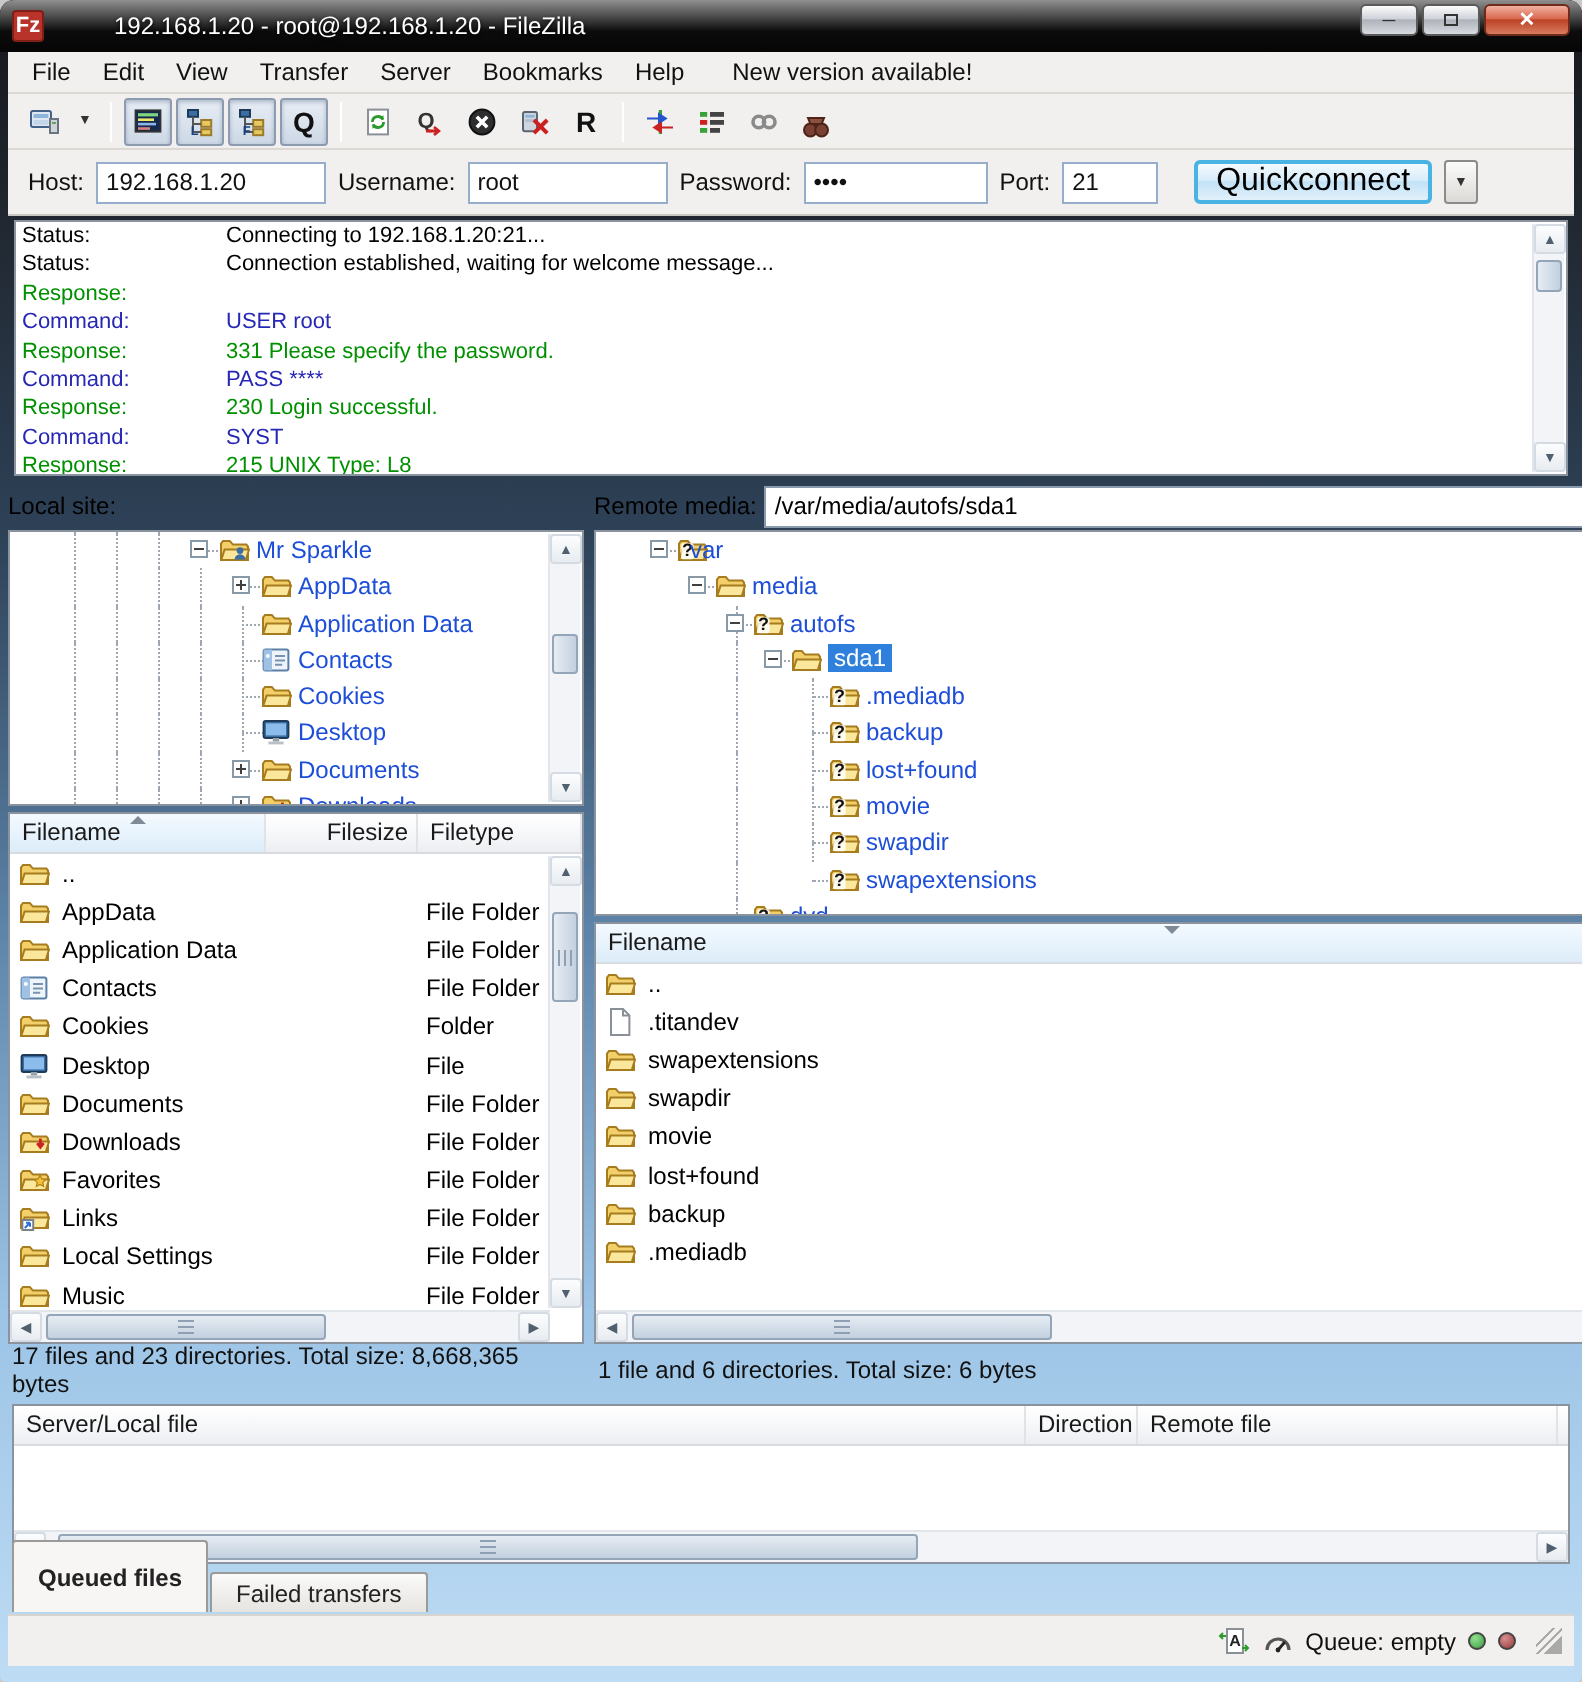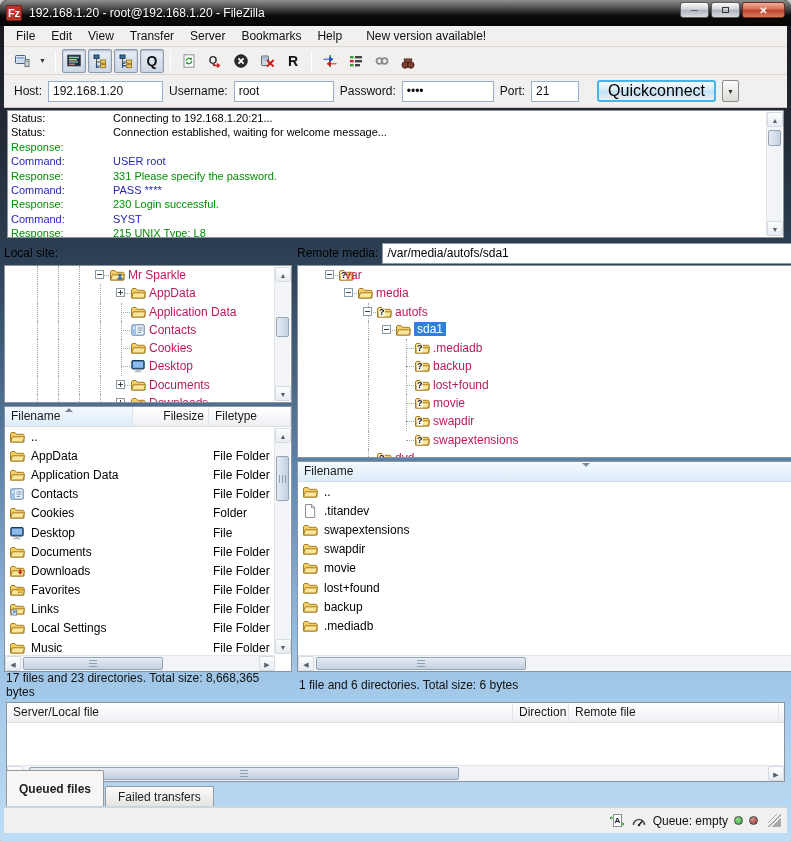--- a/index.html
+++ b/index.html
@@ -2,21 +2,21 @@
 <html><head>
 <meta charset="utf-8">
 <style>
   html,body{margin:0;padding:0;background:#c9c9c9;}
   *{box-sizing:border-box;font-family:"Liberation Sans",sans-serif;}
   #win{position:relative;width:791px;height:841px;border-radius:7px 7px 3px 3px;overflow:hidden;
        background:linear-gradient(180deg,#16161a 0,#20262e 12%,#2e4258 32%,#5c83a8 55%,#9cc4e6 78%,#bedcf4 100%);}
   
   .titlebar{position:absolute;left:0;top:0;width:791px;height:26px;
     background:linear-gradient(180deg,#8f8f8f 0,#4f4f4f 30%,#232323 50%,#0c0c0c 60%,#050505 100%);
-    display:flex;align-items:center;padding:0 6px;border-radius:7px 7px 0 0;}
+    display:flex;align-items:center;padding:0 6px;border-radius:7px 7px 0 0;gap:28px;}
   .applogo{width:16px;height:16px;background:#b8332a;color:#fff;font-weight:bold;font-size:11px;
     display:inline-flex;align-items:center;justify-content:center;border-radius:2px;border:1px solid #7e1f18;}
   .title-text{color:#fff;font-size:12px;margin-left:7px;text-shadow:0 1px 2px #000;}
   .winbtns{margin-left:auto;display:flex;gap:2px;align-items:flex-start;height:100%;padding-top:2px;}
   .wb{height:16px;border:1px solid #5a5a5a;border-radius:3px;display:inline-flex;align-items:center;justify-content:center;
       background:linear-gradient(180deg,#fdfdfd,#cfd2d8 45%,#aeb2ba 50%,#d8dbe0);color:#333;font-size:9px;width:29px;}
   .wb.close{width:43px;background:linear-gradient(180deg,#f0b0a0,#d96a50 45%,#bc4227 50%,#d87c5e);color:#fff;
       border-color:#6e2a1a;font-weight:bold;font-size:10px;}
   .wb .sq{width:7px;height:6px;border:1px solid #333;display:inline-block;}
   
@@ -75,21 +75,21 @@
   #localtree{height:138px;}
   #remotetree{height:193px;}
   .trow{position:relative;width:100%;}
   .gd{position:absolute;top:0;bottom:0;width:0;border-left:1px dotted #9fa8b2;}
   .stub{position:absolute;top:9px;height:0;border-top:1px dotted #9fa8b2;}
   .exp{position:absolute;top:4px;width:9px;height:9px;border:1px solid #8899a8;background:#fff;}
   .exp .eh{position:absolute;left:1px;right:1px;top:3px;height:1px;background:#404040;}
   .exp .ev{position:absolute;top:1px;bottom:1px;left:3px;width:1px;background:#404040;}
   .ticon{position:absolute;top:1px;width:16px;height:16px;}
   .ticon svg{width:16px;height:16px;display:block;}
-  .tlabel{position:absolute;top:2px;font-size:12px;white-space:nowrap;color:#be185d;}
+  .tlabel{position:absolute;top:2px;font-size:12px;white-space:nowrap;color:#1d4ed8;}
   .tlabel.sel{background:#2f80dd;color:#fff;padding:0 3px;top:1px;}
   .psplit{height:3px;flex:none;}
   .listbox{border:1px solid #8a939e;background:#fff;display:flex;flex-direction:column;flex:none;position:relative;}
   .lhdr{height:20px;display:flex;flex:none;background:linear-gradient(180deg,#ffffff,#f5f6f8 60%,#eceef1);
      border-bottom:1px solid #d8dbe0;position:relative;font-size:12px;color:#1a1a1a;}
   .hcell{position:relative;padding:2px 4px 0 6px;border-right:1px solid #e0e3e7;white-space:nowrap;overflow:hidden;}
   .hcell.sorted{background:linear-gradient(180deg,#f4faff,#dcecf9);}
   .hcell.right{text-align:right;}
   .sortup,.sortdn{position:absolute;top:1px;width:0;height:0;border-left:4px solid transparent;border-right:4px solid transparent;}
   .sortup{border-bottom:4px solid #7e8globalc;}

